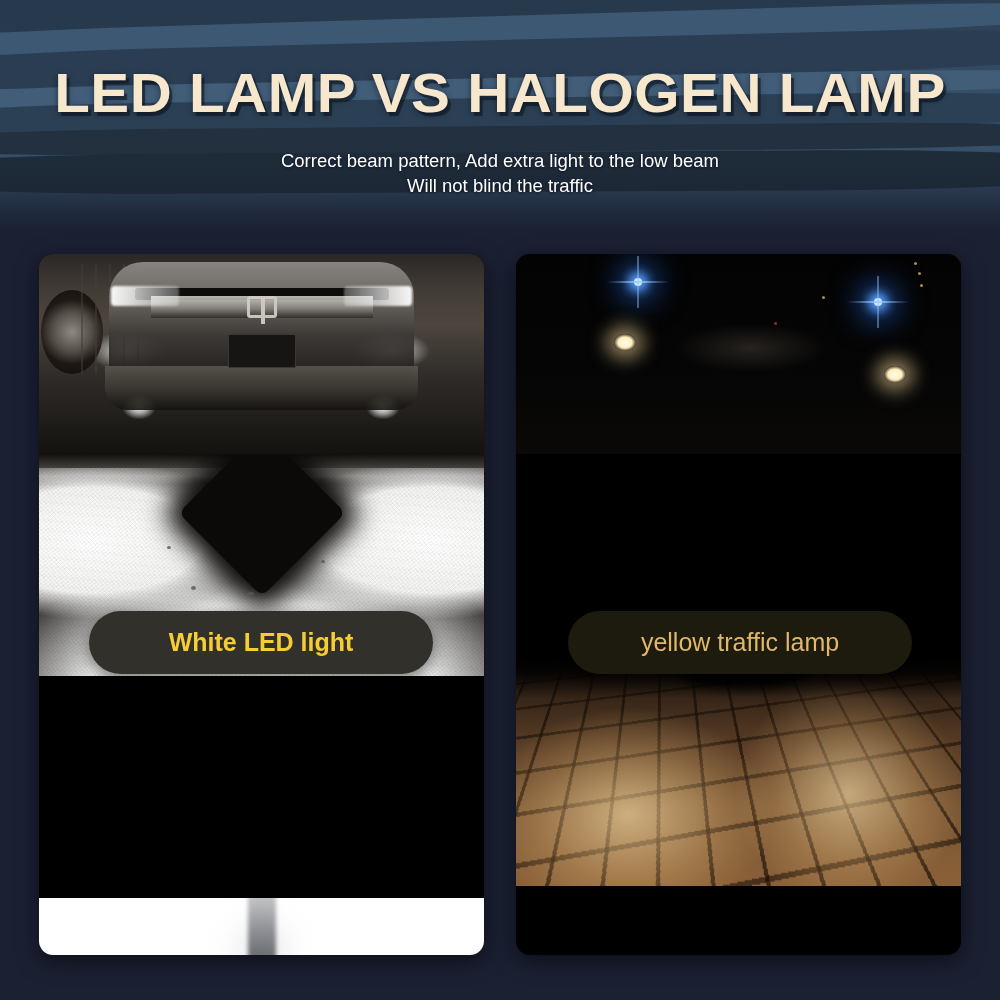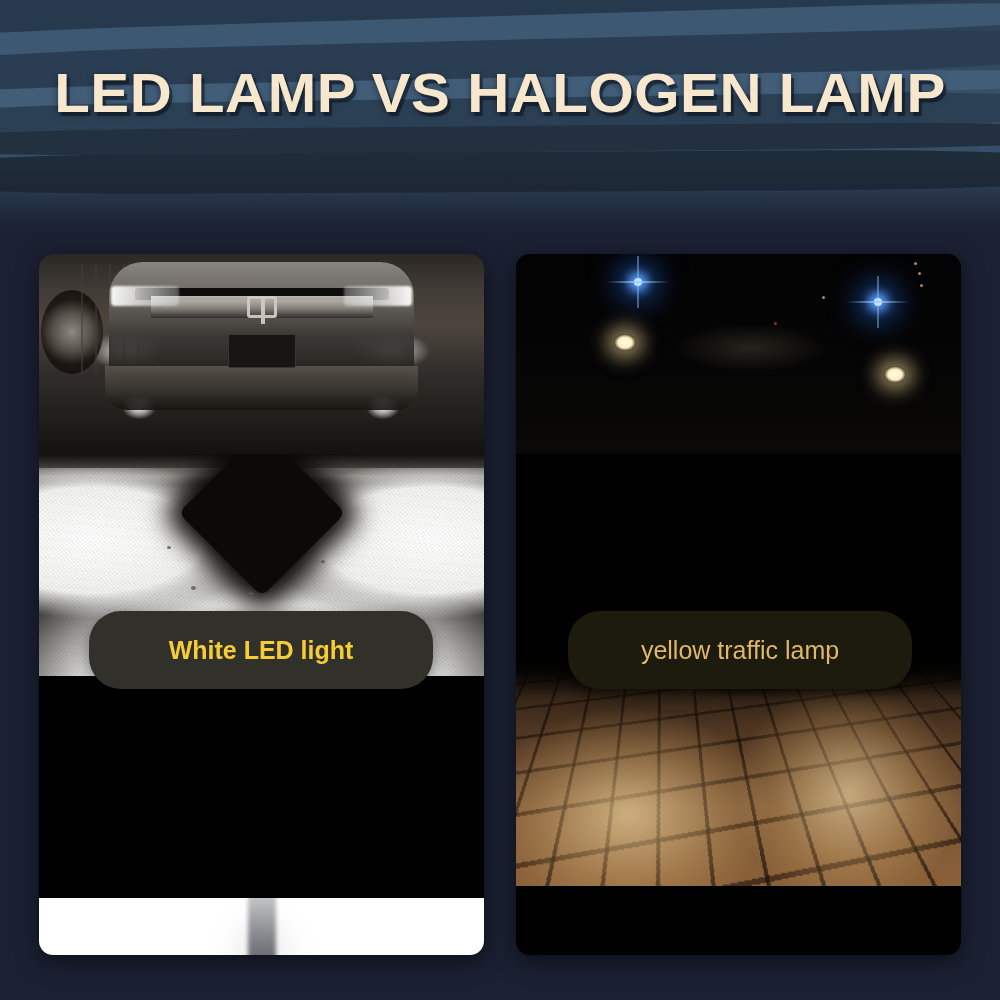--- a/index.html
+++ b/index.html
@@ -218,21 +218,21 @@
     background:linear-gradient(180deg,#000 0%,rgba(0,0,0,0.75) 45%,rgba(0,0,0,0) 100%);
   }
   .brick-car-shadow {
     position:absolute; left:36%; top:-18px; width:30%; height:52px;
     background:#000; border-radius:0 0 40% 40%; filter:blur(6px);
   }
 
   
   .pill {
     position:absolute;
-    height:78px; border-radius:32px;
+    height:63px; border-radius:32px;
     display:flex; align-items:center; justify-content:center;
     font-size:25px; font-weight:bold;
     box-shadow:0 5px 16px rgba(0,0,0,0.5);
     white-space:nowrap;
   }
   .pill-led {
     left:89px; top:611px; width:344px;
     background:#32302b; color:#f7cd34;
   }
   .pill-hal {
@@ -254,20 +254,22 @@
     <div class="wave" style="top:178px;height:34px;background:#2c4055;transform:rotate(-0.8deg);"></div>
     <div class="wave" style="top:206px;height:26px;background:#22303f;transform:rotate(-0.5deg);"></div>
     <div class="wave" style="top:232px;height:40px;background:#1e2b39;transform:rotate(-0.3deg);"></div>
   </div>
   <div class="hdr-fade-bottom"></div>
 </div>
 
 <div class="title">LED LAMP VS HALOGEN LAMP</div>
 
 <div class="subtitle">
+  <span>Correct beam pattern, Add extra light to the low beam</span>
+  <span class="l2">Will not blind the traffic</span>
 </div>
 
 <div class="panels">
 
   <div class="panel panel-left">
 
     <div class="scene L-car">
       <div class="L-wheel"></div>
       <div class="L-fence"></div>
       <div class="car-body"></div>

